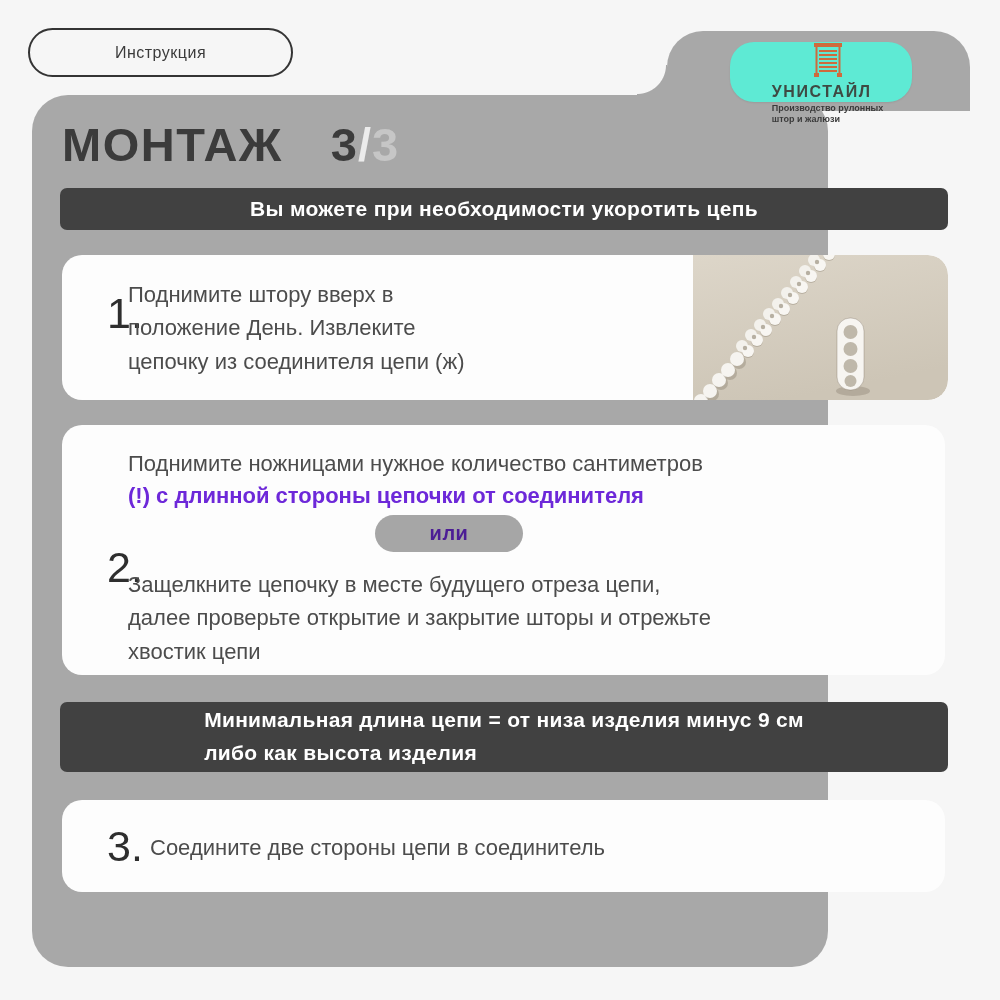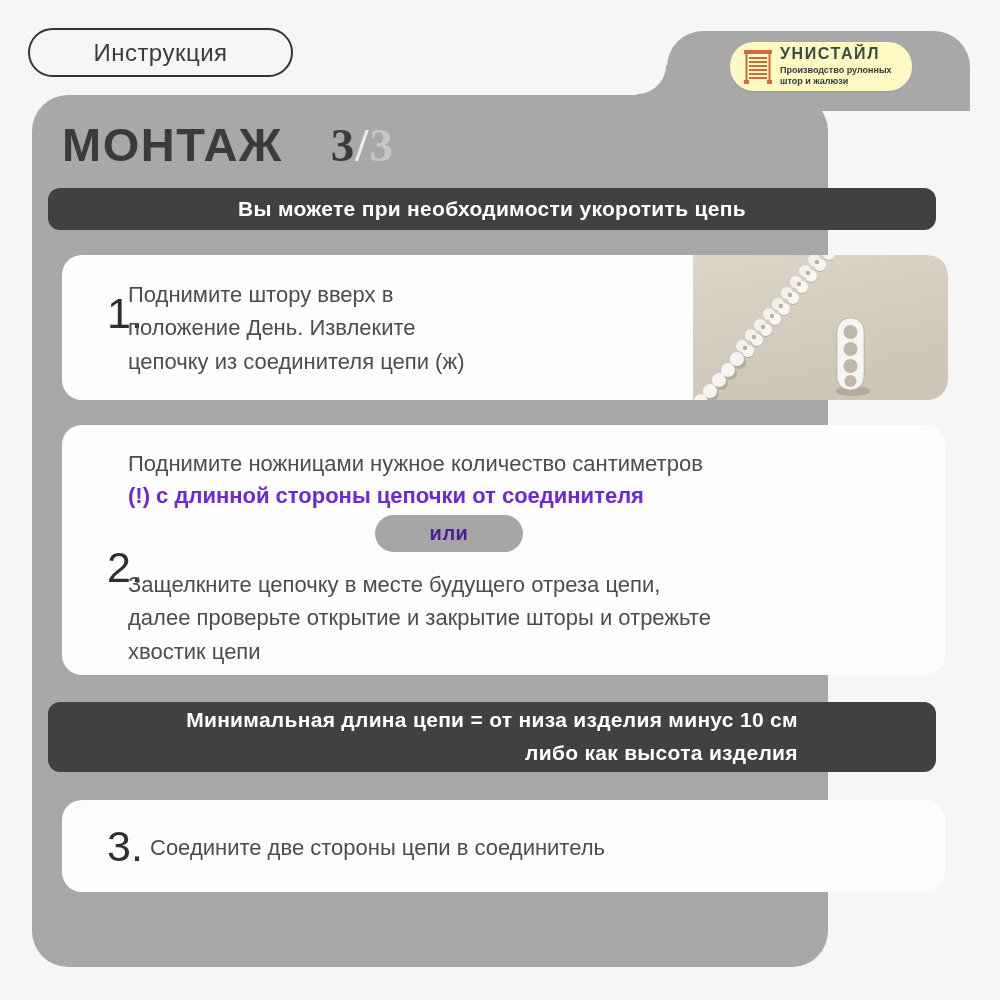--- a/index.html
+++ b/index.html
@@ -18,21 +18,21 @@
   }
 
   
   .badge {
     position: absolute;
     left: 28px; top: 28px;
     width: 265px; height: 49px;
     border: 2.5px solid #343434;
     border-radius: 26px;
     display: flex; align-items: center; justify-content: center;
-    font-size: 24px;
+    font-size: 16px;
     color: #3b3b3b;
     letter-spacing: 0.5px;
     background: transparent;
   }
 
   
   .panel {
     position: absolute;
     left: 32px; top: 95px;
     width: 796px; height: 872px;
@@ -50,28 +50,29 @@
     position: absolute;
     left: 637px; top: 65px;
     width: 30px; height: 30px;
     background: radial-gradient(circle 30px at 0 0, rgba(0,0,0,0) 0 28.5px, #a8a8a8 29.5px);
   }
 
   
   .logo-card {
     position: absolute;
     left: 730px; top: 42px;
-    width: 182px; height: 49px;
-    background: #fef9c3;
+    width: 182px; height: 60px;
+    background: #5eead4;
     border-radius: 24px;
     display: flex; align-items: center;
     padding-left: 13px;
     gap: 7px;
     z-index: 5;
     box-shadow: 0 1px 2px rgba(0,0,0,0.08);
+    flex-direction: column;
   }
   .logo-icon { width: 30px; height: 35px; flex: 0 0 auto; }
   .logo-text { display: flex; flex-direction: column; }
   .logo-name {
     font-size: 16px; font-weight: 700;
     letter-spacing: 1.6px;
     color: #3e4a43;
     line-height: 1.05;
   }
   .logo-sub {
@@ -87,38 +88,38 @@
     position: absolute;
     left: 30px; top: 22px;
     display: flex;
     align-items: baseline;
     gap: 48px;
     font-size: 47px;
     font-weight: 700;
     letter-spacing: 1.5px;
     color: #3b3b3b;
   }
-  .step-indicator { letter-spacing: 0; font-family: Liberation Serif, serif; }
+  .step-indicator { letter-spacing: 0; }
   .step-current { color: #3b3b3b; }
   .step-sep { color: #ececec; padding: 0 1px; }
   .step-total { color: #c6c6c6; }
 
   
   .banner {
     position: absolute;
-    left: 16px;
+    left: 28px;
     width: 888px;
     background: #414141;
-    border-radius: 12px;
+    border-radius: 7px;
     display: flex; align-items: center; justify-content: center;
     color: #ffffff;
     font-size: 21px;
     font-weight: 600;
     letter-spacing: 0.3px;
-    text-align: right;
+    text-align: left;
   }
   .banner-top { top: 93px; height: 42px; }
   .banner-bottom { top: 607px; height: 70px; white-space: pre-line; line-height: 1.55; }
 
   
   .card {
     position: absolute;
     background: #fdfdfd;
     border-radius: 20px;
   }
@@ -321,21 +322,21 @@
     <div class="card card-2">
       <div class="step-num">2.</div>
       <div class="step-text opt1">Поднимите ножницами нужное количество сантиметров</div>
       <div class="step-text opt1b">(!) с длинной стороны цепочки от соединителя</div>
       <div class="or-pill">или</div>
       <div class="step-text opt2">Защелкните цепочку в месте будущего отреза цепи,
 далее проверьте открытие и закрытие шторы и отрежьте
 хвостик цепи</div>
     </div>
 
-    <div class="banner banner-bottom">Минимальная длина цепи = от низа изделия минус 10 см
+    <div class="banner banner-bottom">Минимальная длина цепи = от низа изделия минус 9 см
 либо как высота изделия</div>
 
     <div class="card card-3">
       <div class="step-num">3.</div>
       <div class="step-text">Соедините две стороны цепи в соединитель</div>
     </div>
 
   </div>
 </div>
 

